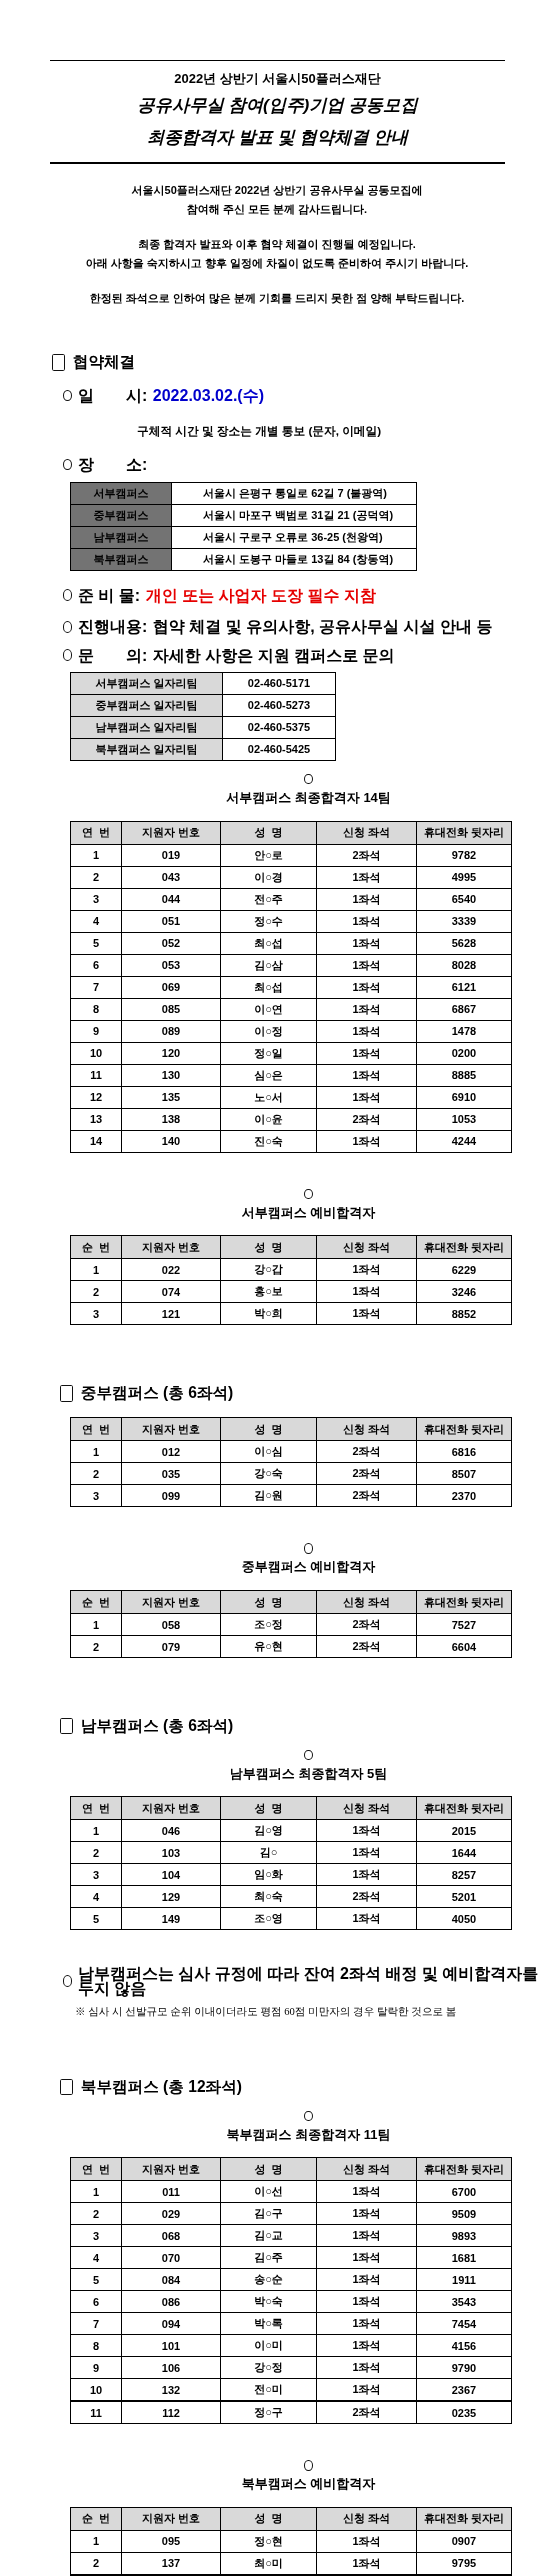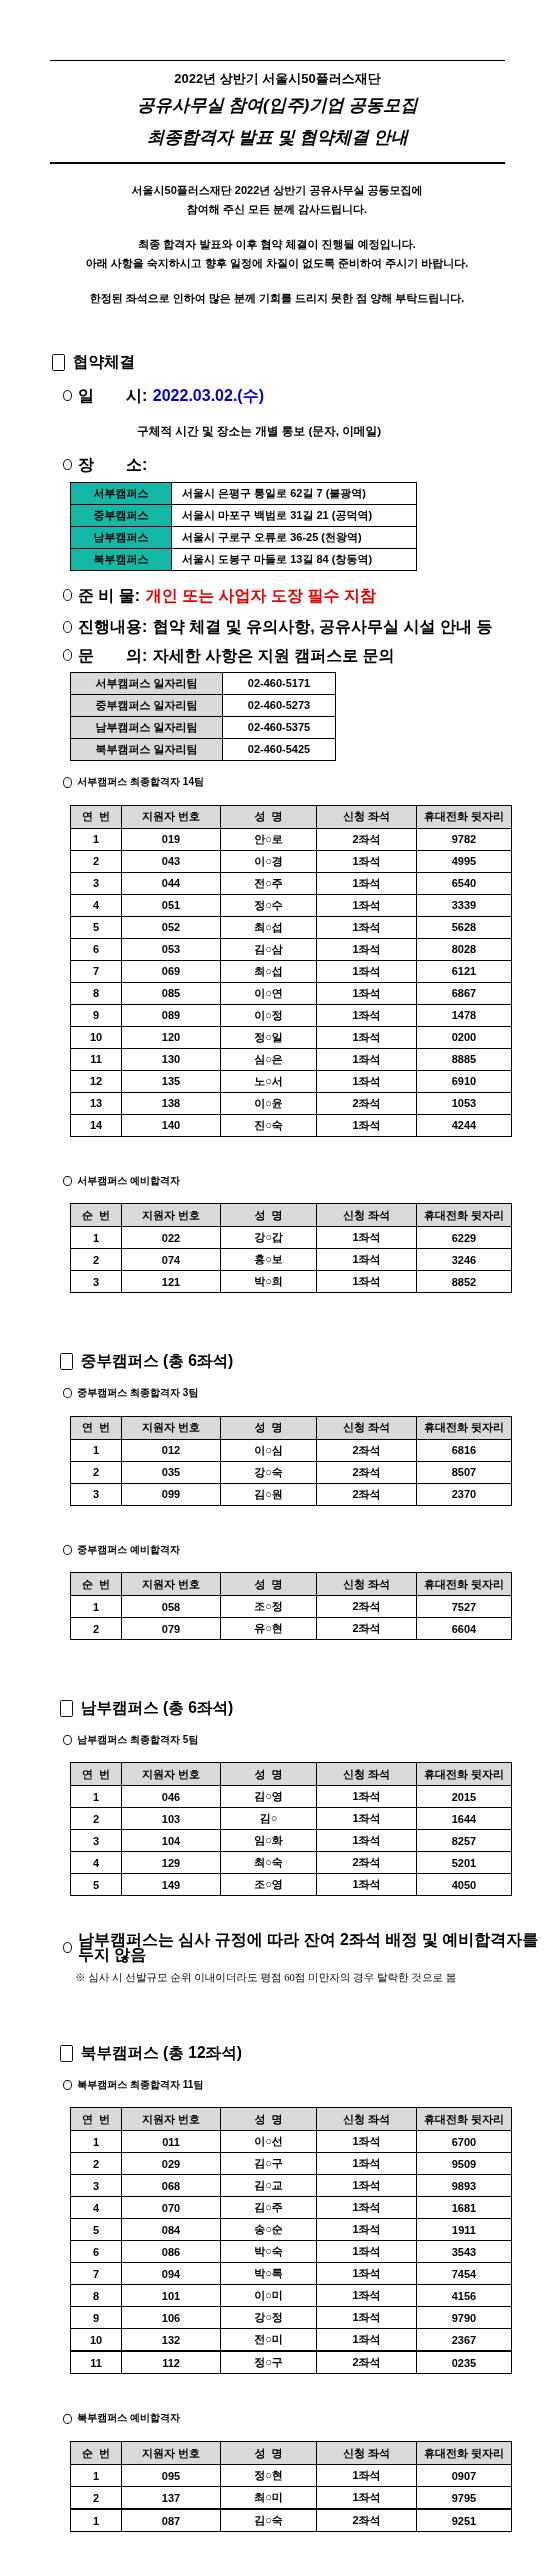--- a/index.html
+++ b/index.html
@@ -26,22 +26,22 @@
   
   .section-head{
     margin:0 0 0 52px;font-size:15.6px;line-height:20px;
     display:flex;align-items:center;gap:7.8px;
   }
   .sq{
     width:11px;height:14.5px;border:1.7px solid #111;border-radius:1.7px;
     display:inline-block;flex:0 0 auto;
   }
   .sub-head{
-    margin-left:63px;font-size:10px;line-height:16.7px;
-    display:flex;align-items:center;gap:5.6px;
+    margin-left:63px;font-size:13px;line-height:16.7px;
+    display:flex;align-items:center;gap:5.6px;flex-direction:column;
   }
   .circ{
     width:7.3px;height:9.5px;border:1.1px solid #111;border-radius:50%;
     display:inline-block;flex:0 0 auto;
   }
   .circ.sm{width:6.7px;height:8.4px;}
   
   .item{
     margin-left:63px;font-size:16px;line-height:15px;
     display:flex;align-items:center;gap:5.6px;
@@ -68,22 +68,22 @@
   table.tbl th{height:22px;background:#d9d9d9;}
   table.tbl td{height:21px;}
   table.roster{width:436px;}
   .roster th:nth-child(1),.roster td:nth-child(1){width:50px;}
   .roster th:nth-child(2),.roster td:nth-child(2){width:98px;}
   .roster th:nth-child(3),.roster td:nth-child(3){width:95px;}
   .roster th:nth-child(4),.roster td:nth-child(4){width:99px;}
   .roster th:nth-child(5),.roster td:nth-child(5){width:94px;}
   tr.sep-top td{border-top:2.8px double #000;}
   table.loc-table{width:347px;}
-  .loc-table td:nth-child(1){width:100px;background:#14b8a6;}
-  .loc-table td:nth-child(2){text-align:left;padding-left:10px;}
+  .loc-table td:nth-child(1){width:100px;background:#737373;}
+  .loc-table td:nth-child(2){text-align:left;padding-left:31px;}
   table.contact-table{width:266px;}
   .contact-table td:nth-child(1){width:151px;background:#d9d9d9;}
   
   .mt-agree{margin-top:44px;}
   .mt-item-date{margin-top:15.6px;}
   .mt-subnote{margin-top:21px;}
   .mt-item-place{margin-top:18px;}
   .mt-loc{margin-top:10px;}
   .mt-prep{margin-top:16.7px;align-items:center;}
   .mt-content{margin-top:16.7px;}
@@ -354,24 +354,20 @@
           </tr>
         </tbody>
       </table>
   </section>
 
   <section>
     <h2 class="section-head mt-campus2">
       <span class="sq"></span>
       <span>중부캠퍼스 (총 6좌석)</span>
     </h2>
-    <h3 class="sub-head mt-subhead">
-      <span class="circ sm"></span>
-      <span>중부캠퍼스 최종합격자 3팀</span>
-    </h3>
     <table class="tbl roster mt-table">
         <thead>
           <tr>
             <th>연  번</th>
             <th>지원자 번호</th>
             <th>성  명</th>
             <th>신청 좌석</th>
             <th>휴대전화 뒷자리</th>
           </tr>
         </thead>

